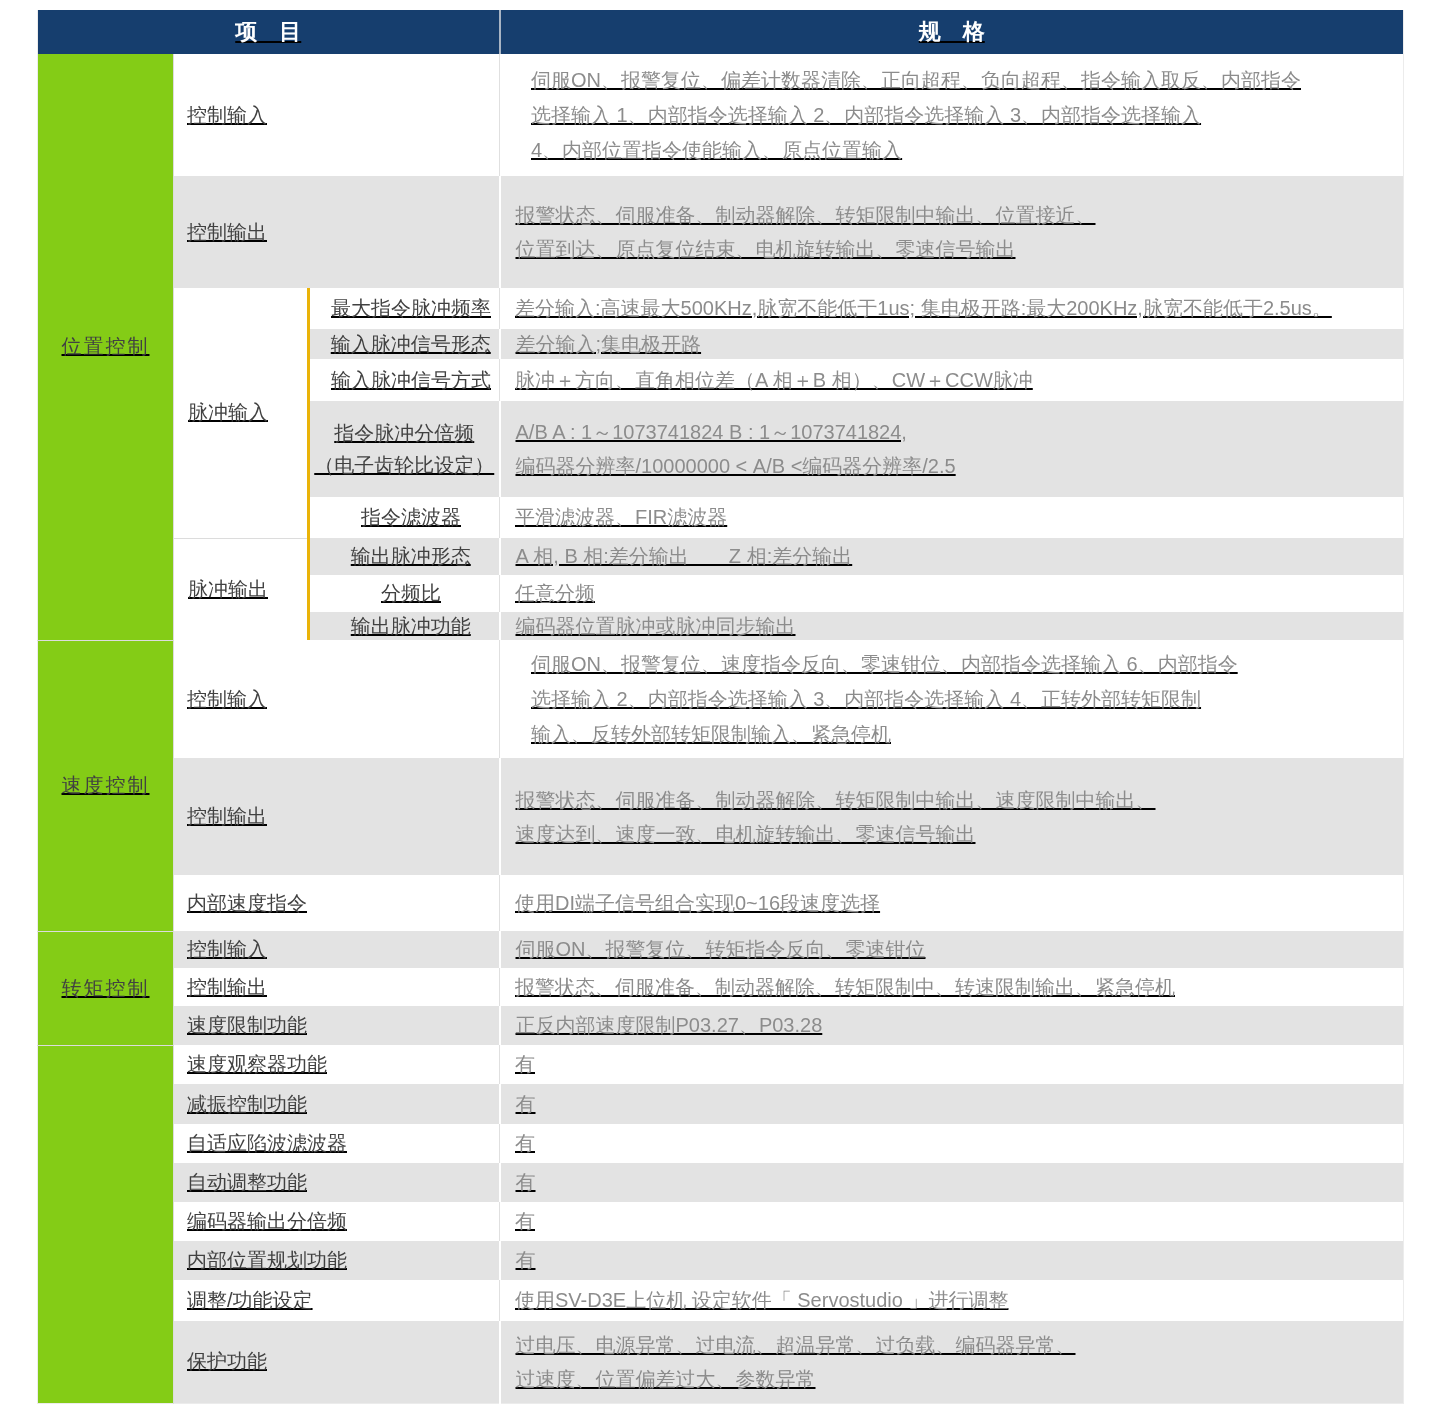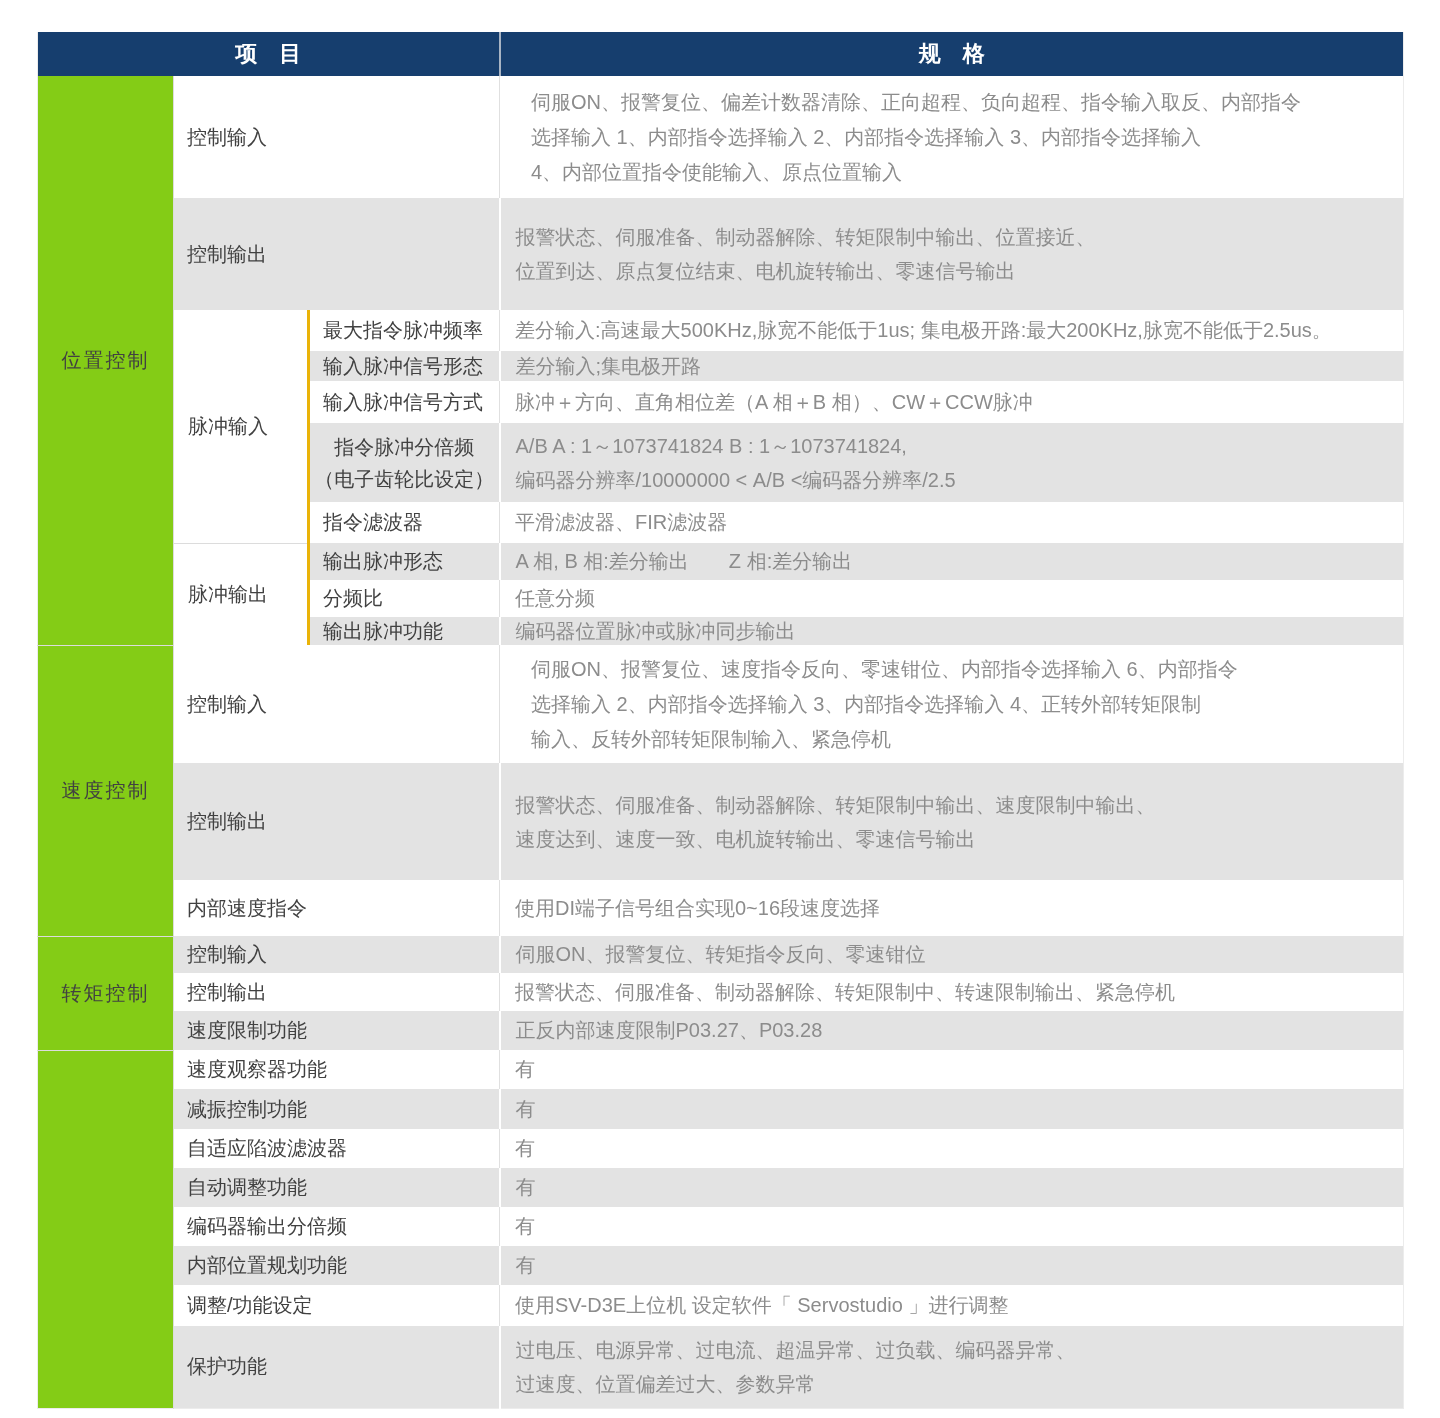--- a/index.html
+++ b/index.html
@@ -2,43 +2,43 @@
 <html><head>
 <meta charset="utf-8">
 <style>
   html,body{
     margin:0;padding:0;background:#ffffff;
     width:1440px;height:1418px;
     font-family:"Liberation Sans", sans-serif;
   }
   table.spec-table{
     border-collapse:collapse;table-layout:fixed;
-    position:absolute;left:37px;top:32px;width:1366px;
-    border-left:1px solid #ececec;border-right:1px solid #ececec;border-bottom:1px solid #ececec;
+    position:absolute;left:37px;top:10px;width:1366px;
+    border-left:1px solid #ececec;border-right:1px solid #ececec;border-bottom:1px solid #ececec;text-decoration:underline;
   }
   th{
     background:#163e6e;color:#ffffff;font-size:22px;font-weight:bold;
     height:44px;text-align:center;vertical-align:middle;padding:0;
   }
   th.hdr-item{border-right:2px solid #a8b4c4;}
   td{vertical-align:middle;padding:0;font-size:20px;overflow:hidden;}
   td.g{background:#e3e3e3;}
   td.w{background:#ffffff;}
   td.group{
     background:#84cc16;color:#414141;text-align:center;letter-spacing:2px;
     border-right:1px solid #dcdcdc;
   }
   td.sect{border-top:1px solid #dcdcdc;}
   td.sub{
     background:#ffffff;color:#414141;text-align:left;padding-left:14px;
     border-right:3px solid #eab308;
   }
   td.sub.sect{border-top:1px solid #dcdcdc;margin-top:8px;}
   td.label{color:#414141;padding-left:13px;}
-  td.item{color:#414141;padding-left:13px;}
+  td.item{color:#414141;padding-left:13px;text-align:center;}
   td.item.center{padding-left:0;text-align:center;}
   td.item .item-line{line-height:32px;text-align:center;}
   td.spec{color:#8c8c8c;padding-left:15px;}
   td.spec.w{border-left:1px solid #e0e0e0;}
   td.spec.g{border-left:2px solid #ffffff;}
   .ml{line-height:35px;margin-left:16px;}
   .ml2{line-height:34px;}
 </style>
 </head>
 <body>
@@ -79,21 +79,21 @@
     <td class="spec w">差分输入:高速最大500KHz,脉宽不能低于1us;  集电极开路:最大200KHz,脉宽不能低于2.5us。</td>
   </tr>
   <tr style="height:30px">
     <td class="item g">输入脉冲信号形态</td>
     <td class="spec g">差分输入;集电极开路</td>
   </tr>
   <tr style="height:42px">
     <td class="item w">输入脉冲信号方式</td>
     <td class="spec w">脉冲＋方向、直角相位差（A 相＋B 相）、CW＋CCW脉冲</td>
   </tr>
-  <tr style="height:79px">
+  <tr style="height:96px">
     <td class="item g center">
       <div class="item-line">指令脉冲分倍频</div>
       <div class="item-line">（电子齿轮比设定）</div>
     </td>
     <td class="spec g">
       <div class="ml2">A/B A : 1～1073741824 B : 1～1073741824,</div>
       <div class="ml2">编码器分辨率/10000000 &lt; A/B &lt;编码器分辨率/2.5</div>
     </td>
   </tr>
   <tr style="height:41px">

